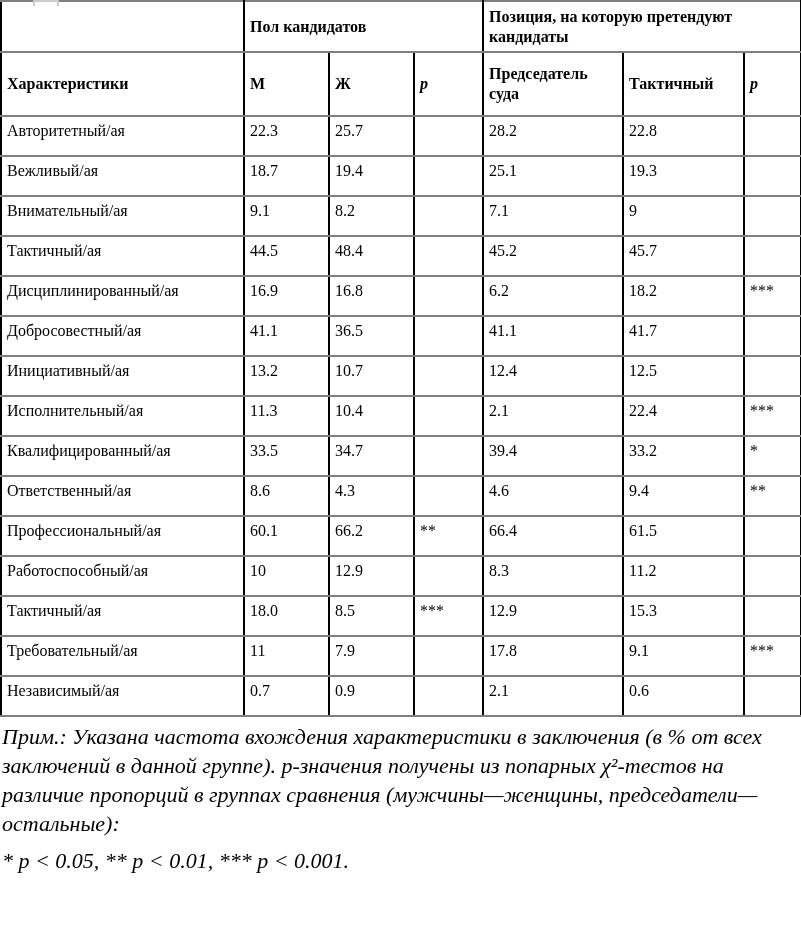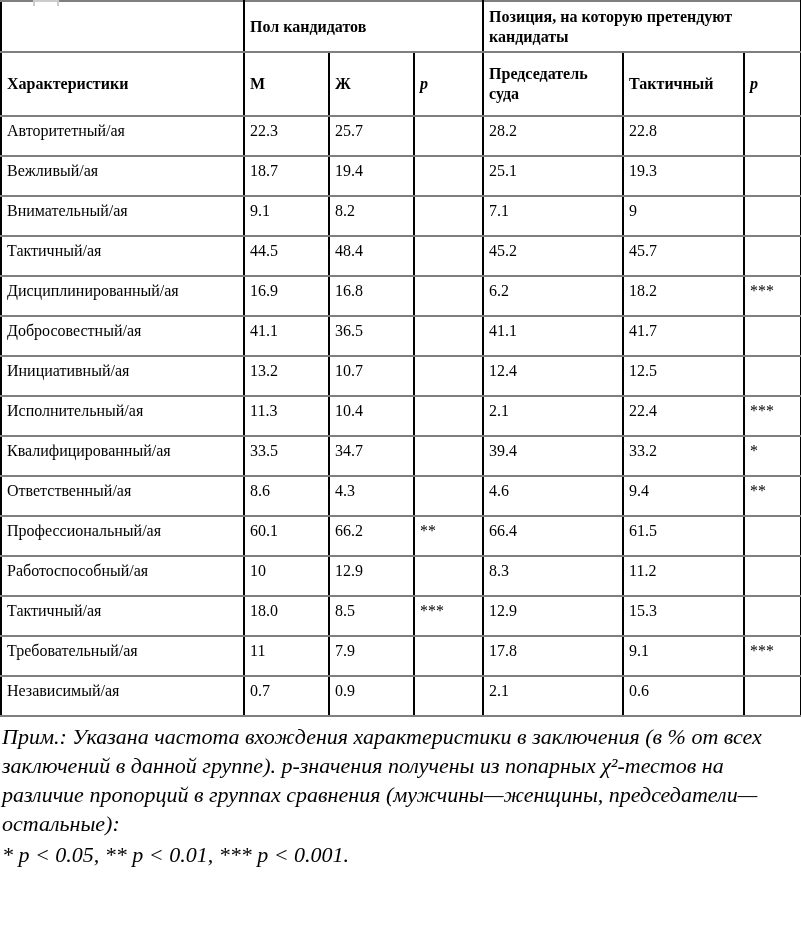--- a/index.html
+++ b/index.html
@@ -58,21 +58,21 @@
     padding-top: 4px;
     line-height: 1.2;
   }
   .p-head { font-style: italic; }
   .footnote {
     font-style: italic;
     font-size: 22px;
     line-height: 1.32;
     padding: 5px 3px 0 2px;
   }
-  .footnote .sig-line { margin-top: 2px; }
+  .footnote .sig-line { margin-top: 8px; }
 </style>
 </head>
 <body>
 
 <div class="page">
   <div class="artifact-notch"></div>
 
   <table class="freq-table">
     <colgroup>
       <col style="width:243px">

